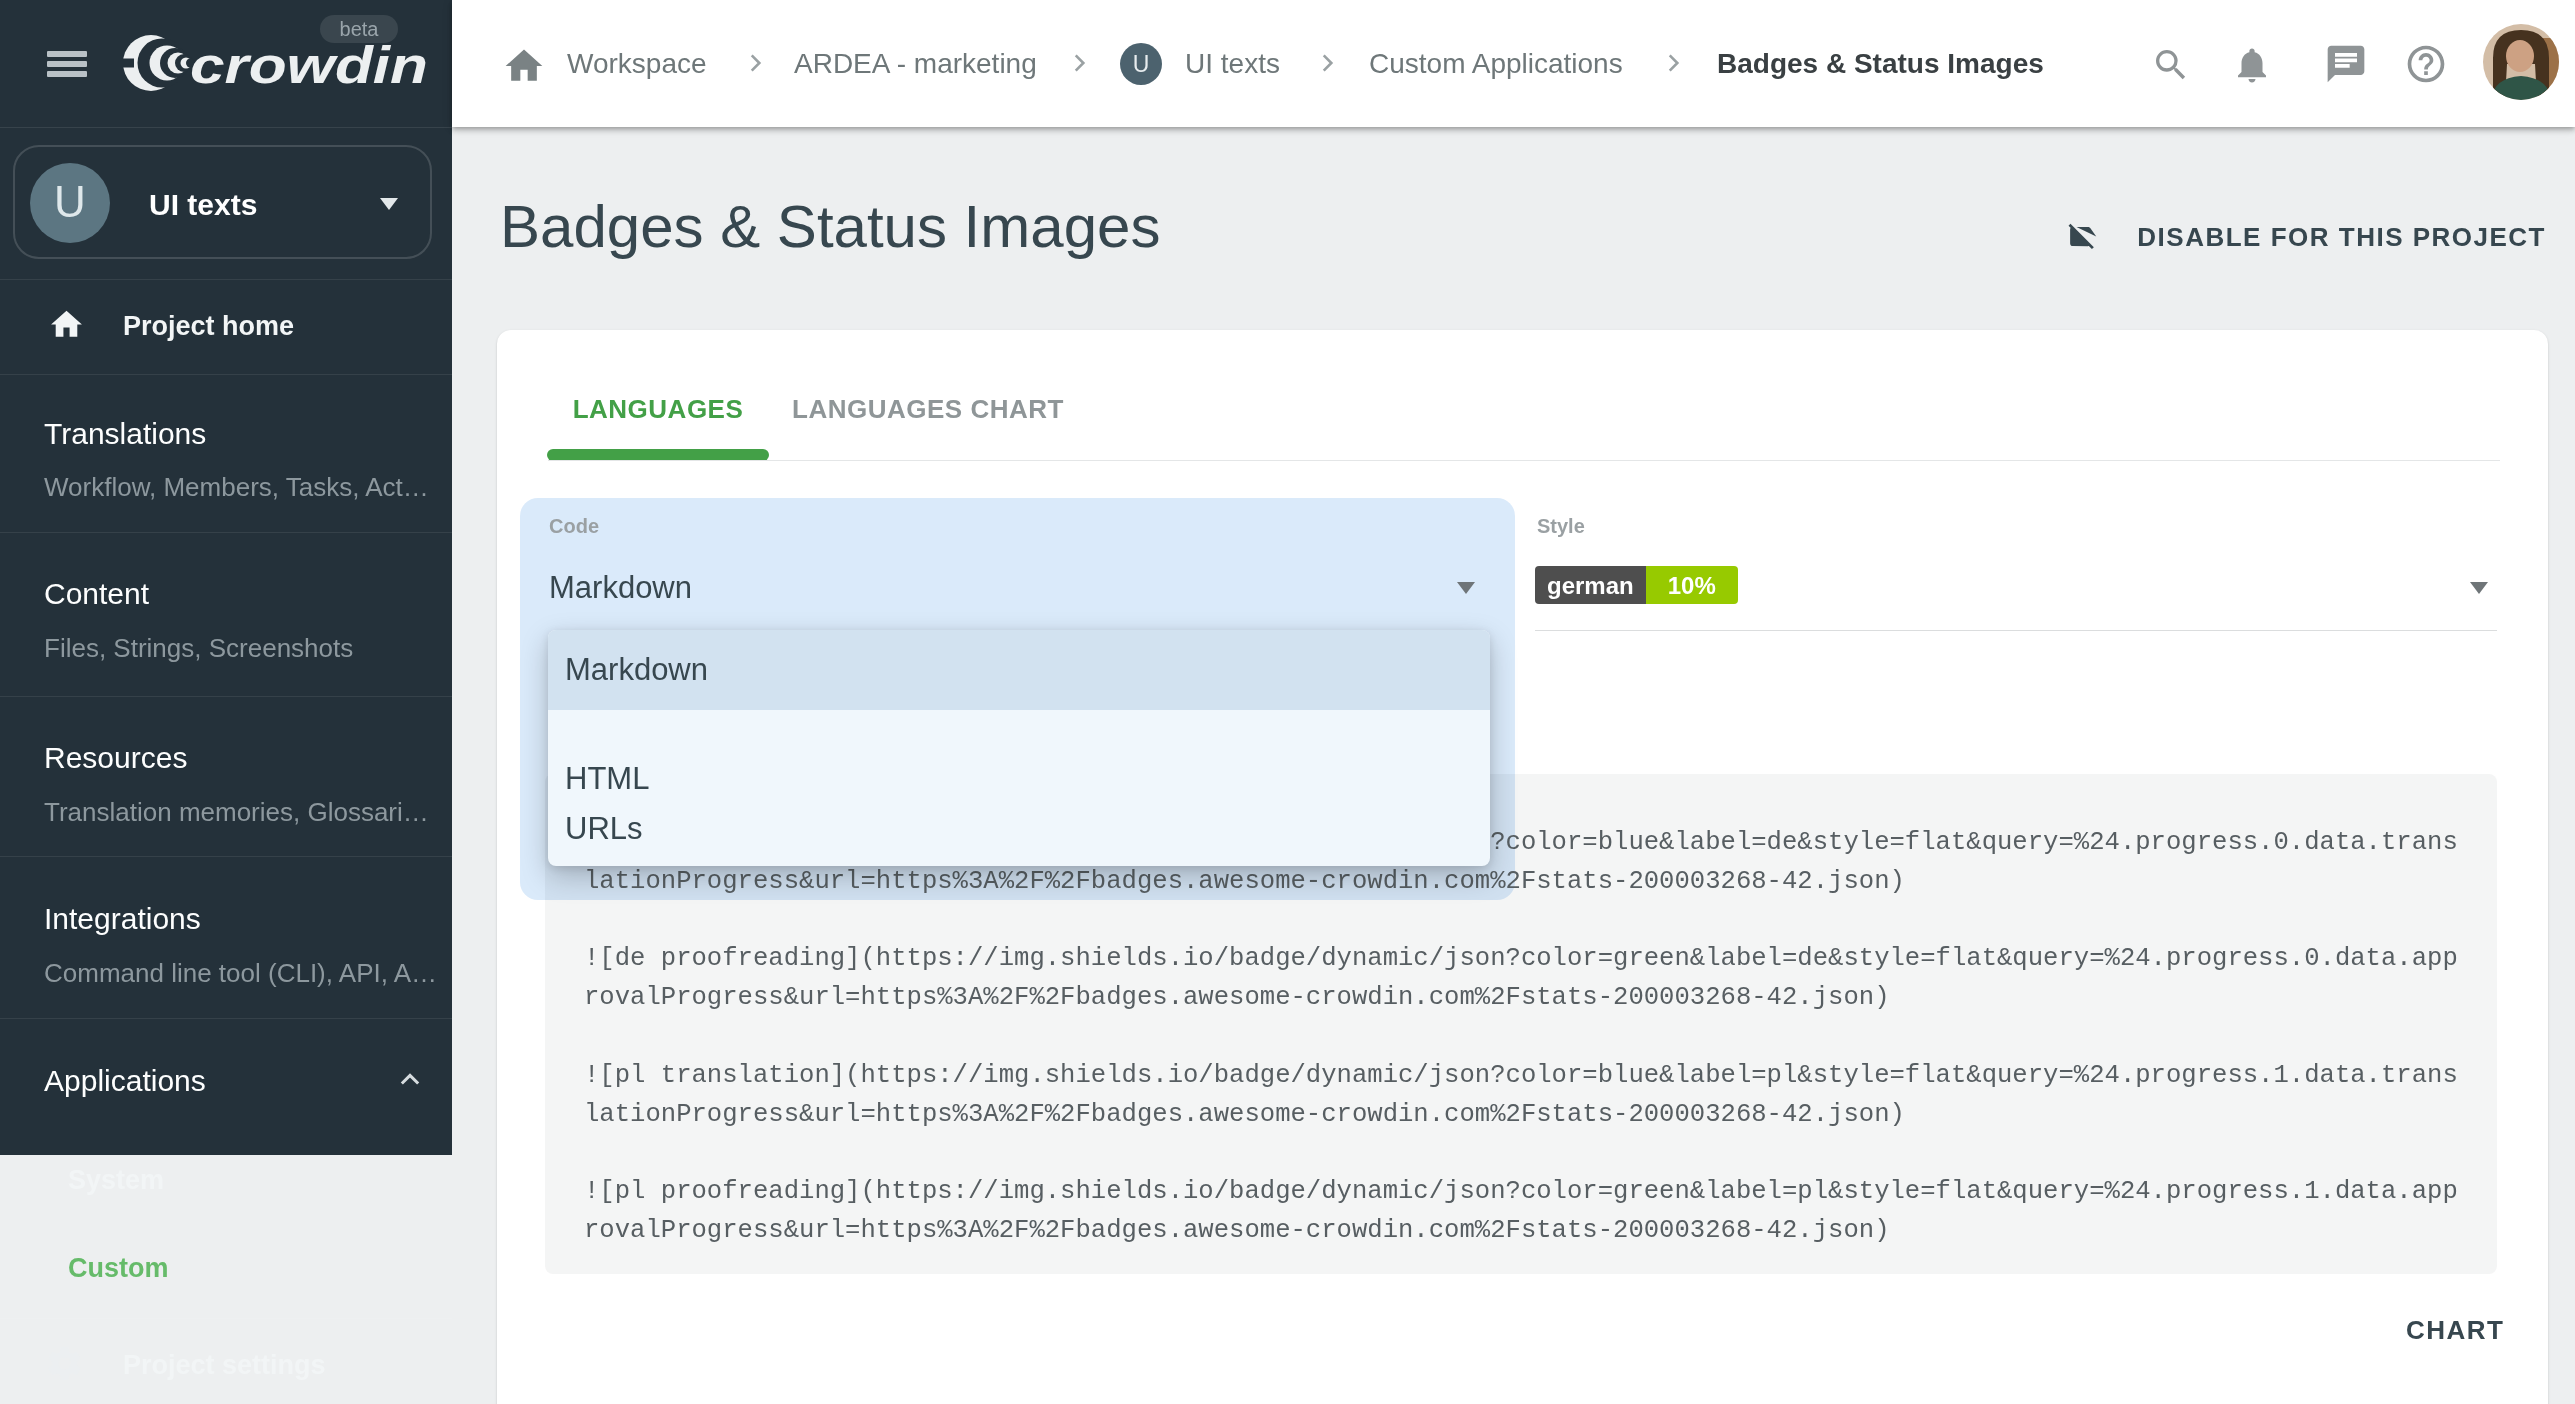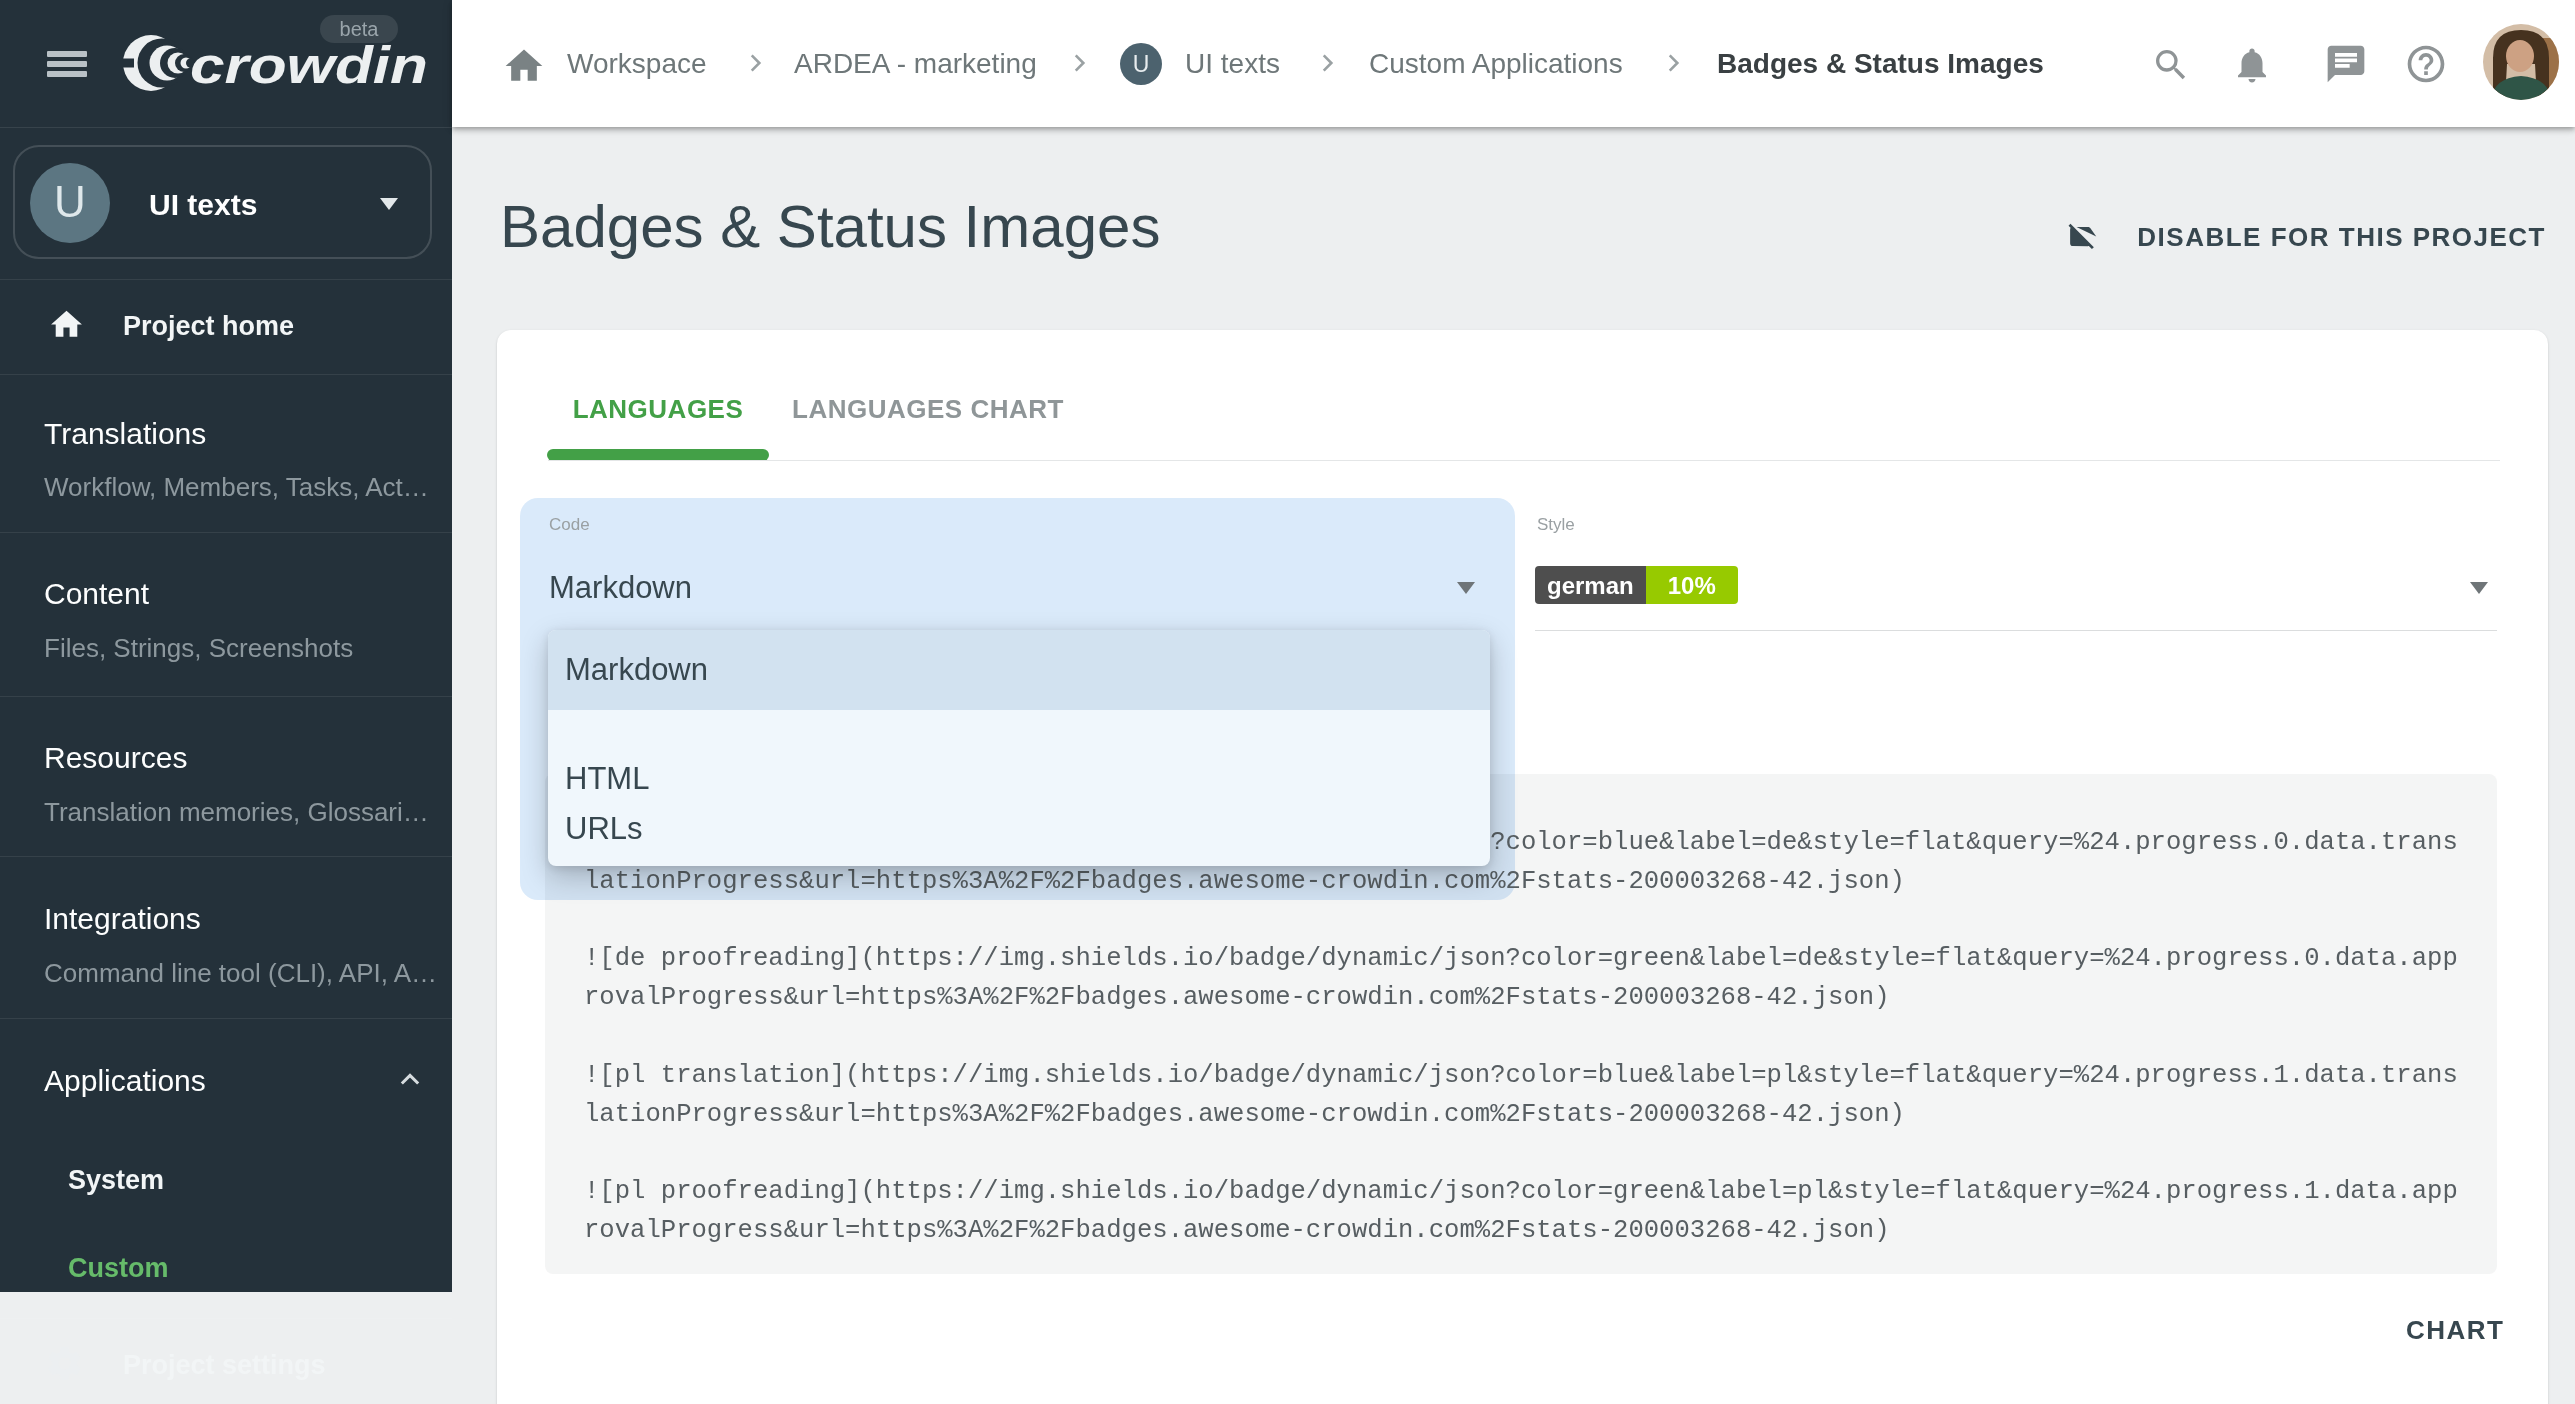--- a/index.html
+++ b/index.html
@@ -1,21 +1,21 @@
 <!DOCTYPE html>
 <html><head>
 <meta charset="utf-8">
 <style>
 * { margin:0; padding:0; box-sizing:border-box; }
 html,body { width:2575px; height:1404px; overflow:hidden; }
 body { -webkit-font-smoothing:antialiased; font-family:"Liberation Sans", sans-serif; background:#edeff0; position:relative; }
 .abs { position:absolute; }
 
 
-#sidebar { position:absolute; left:0; top:0; width:452px; height:1292px; background:#24313a;padding-left:48px; }
+#sidebar { position:absolute; left:0; top:0; width:452px; height:1155px; background:#24313a;padding-left:48px; }
 #sb-head { position:absolute; left:0; top:0; width:452px; height:128px; border-bottom:1px solid rgba(255,255,255,0.09); }
 .hbar { position:absolute; left:47px; width:40px; height:6px; background:#b9c1c6; border-radius:1px; }
 #beta { position:absolute; left:320px; top:15px; width:78px; height:28px; border-radius:14px; background:rgba(255,255,255,0.10); color:#9aa5ab; font-size:20px; line-height:28px; text-align:center; }
 #selector { position:absolute; left:13px; top:145px; width:419px; height:114px; border:2px solid rgba(255,255,255,0.15); border-radius:26px; }
 #sel-av { position:absolute; left:15px; top:16px; width:80px; height:80px; border-radius:50%; background:#5c7682; color:#dfe8eb; font-size:44px; font-weight:300; text-align:center; line-height:78px; }
 #sel-name { position:absolute; left:134px; top:41px; font-size:30px; font-weight:bold; color:#fff; }
 .navline { position:absolute; left:0; width:452px; border-top:1px solid rgba(255,255,255,0.08); }
 .sb-title { position:absolute; color:#fdfefe; font-size:30px; font-weight:normal; }
 .sb-sub { position:absolute; color:#8d989e; font-size:26px; }
 .sb-item { position:absolute; color:#f2f5f6; font-size:27px; font-weight:bold; }
@@ -28,21 +28,21 @@
 
 #heading { position:absolute; left:500px; top:192px; font-size:60px; color:#37474f; }
 #disable { position:absolute; top:220px; right:29px; font-size:26px; font-weight:bold; color:#37474f; letter-spacing:1.5px; }
 #card { position:absolute; left:497px; top:330px; width:2051px; height:1090px; background:#fff; border-radius:14px; box-shadow:0 2px 1px -1px rgba(0,0,0,0.2), 0 1px 1px 0 rgba(0,0,0,0.14), 0 1px 3px 0 rgba(0,0,0,0.12); }
 
 .tab { position:absolute; top:30px; height:98px; line-height:98px; text-align:center; font-size:26px; font-weight:bold; letter-spacing:0.5px; }
 #tab1 { left:50px; width:222px; color:#43a047; }
 #tab2 { left:272px; width:318px; color:#8f9698; }
 #tab-ind { position:absolute; left:50px; top:119px; width:222px; height:12px; background:#43a047; border-radius:6px; }
 #tab-div { position:absolute; left:51px; top:130px; width:1952px; height:1px; background:#e4e6e7; }
-.flabel { position:absolute; font-size:17px; color:#9aa0a3; }
+.flabel { position:absolute; font-size:20px; color:#9aa0a3;font-weight:bold; }
 .fvalue { position:absolute; font-size:31px; color:#37474f; }
 .caret { position:absolute; width:0; height:0; border-left:9px solid transparent; border-right:9px solid transparent; border-top:12px solid #6f7578; }
 #style-line { position:absolute; left:1038px; top:300px; width:962px; height:1px; background:#dbddde; }
 #badge { position:absolute; left:1038px; top:236px; height:38px; border-radius:4px; overflow:hidden; font-weight:bold; font-size:24px; color:#fff; }
 #badge .b1 { display:inline-block; background:#4e4e4e; height:38px; line-height:39px; padding:0 12px; }
 #badge .b2 { display:inline-block; background:#97ca00; height:38px; line-height:39px; padding:0 22px; }
 #codeblock { position:absolute; left:48px; top:444px; width:1952px; height:500px; background:rgba(10,20,30,0.045); border-radius:8px; z-index:2; padding:50px 0 0 39px; }
 #codeblock pre { font-family:"Liberation Mono", monospace; font-size:25.6px; line-height:38.7px; color:#575e62; margin-bottom:39px; }
 #copy { position:absolute; left:1909px; top:985px; font-size:26px; font-weight:bold; color:#37474f; letter-spacing:1.5px; }
 

